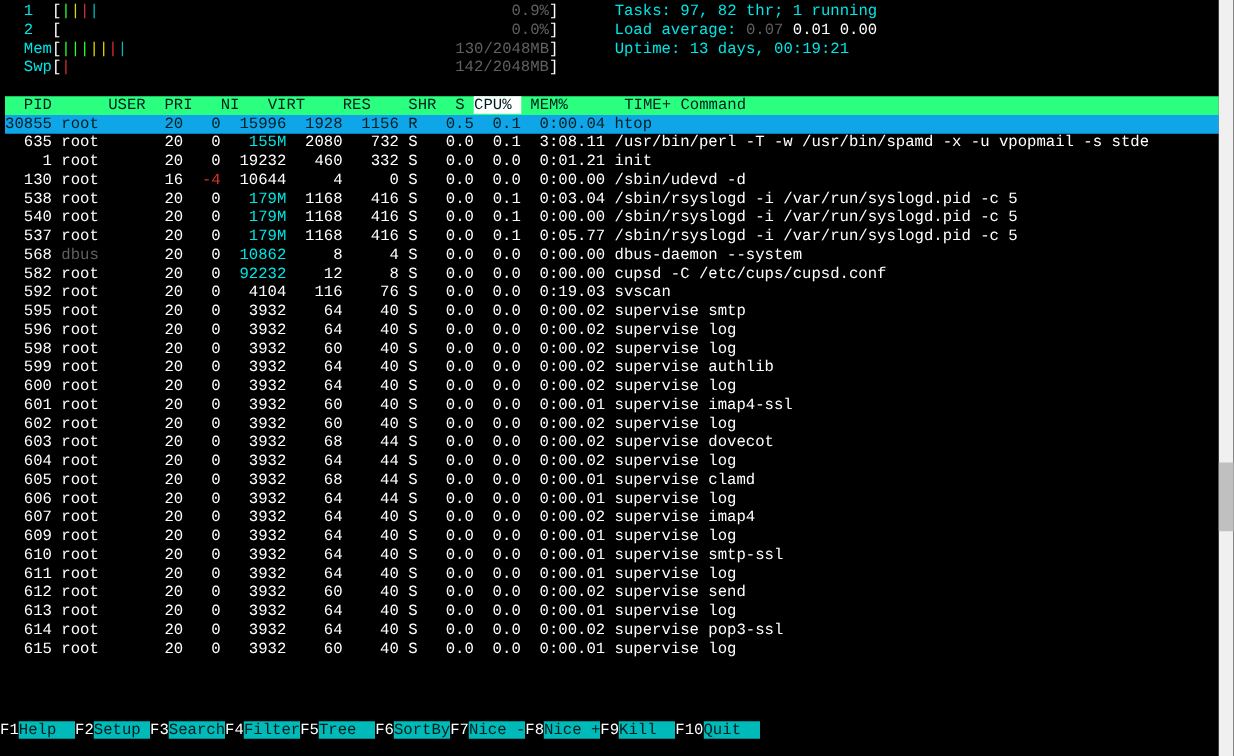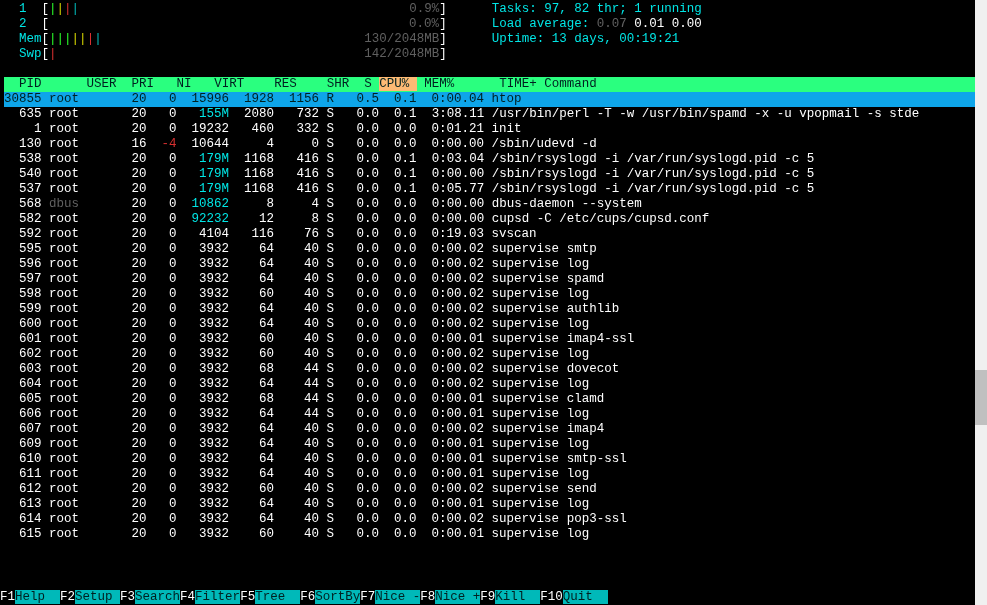--- a/index.html
+++ b/index.html
@@ -29,34 +29,34 @@
   .meters {
     white-space: pre;
   }
 
   .header-row {
     background: #2aff7f;
     color: #002020;
     white-space: pre;
   }
   .header-row .sortcol {
-    background: #fdba74;
+    background: #ffffff;
     color: #002020;
   }
   .proc-row {
     white-space: pre;
     color: #ffffff;
   }
   .proc-row.selected {
     background: #0ea5e9;
     color: #002020;
   }
   .footer {
     position: absolute;
-    bottom: 0;
+    bottom: 13px;
     left: 0;
     white-space: pre;
     font-size: 12.5px;
     text-align: center;
   }
   .footer .fn   { color: #ffffff; background:#000; }
   .footer .lbl  { background: #00b9b9; color:#002020; padding-right:0; }
   .scrollbar-shim {
     position: absolute;
     top: 0;
@@ -94,21 +94,20 @@
       <div class="proc-row">    1 <span class="">root     </span>  20 <span class="">  0</span>  19232   460   332 S   0.0  0.0  0:01.21 init</div>
       <div class="proc-row">  130 <span class="">root     </span>  16 <span class="red"> -4</span>  10644     4     0 S   0.0  0.0  0:00.00 /sbin/udevd -d</div>
       <div class="proc-row">  538 <span class="">root     </span>  20 <span class="">  0</span> <span class="cyan">  179M</span>  1168   416 S   0.0  0.1  0:03.04 /sbin/rsyslogd -i /var/run/syslogd.pid -c 5</div>
       <div class="proc-row">  540 <span class="">root     </span>  20 <span class="">  0</span> <span class="cyan">  179M</span>  1168   416 S   0.0  0.1  0:00.00 /sbin/rsyslogd -i /var/run/syslogd.pid -c 5</div>
       <div class="proc-row">  537 <span class="">root     </span>  20 <span class="">  0</span> <span class="cyan">  179M</span>  1168   416 S   0.0  0.1  0:05.77 /sbin/rsyslogd -i /var/run/syslogd.pid -c 5</div>
       <div class="proc-row">  568 <span class="dim">dbus     </span>  20 <span class="">  0</span> <span class="cyan"> 10862</span>     8     4 S   0.0  0.0  0:00.00 dbus-daemon --system</div>
       <div class="proc-row">  582 <span class="">root     </span>  20 <span class="">  0</span> <span class="cyan"> 92232</span>    12     8 S   0.0  0.0  0:00.00 cupsd -C /etc/cups/cupsd.conf</div>
       <div class="proc-row">  592 <span class="">root     </span>  20 <span class="">  0</span>   4104   116    76 S   0.0  0.0  0:19.03 svscan</div>
       <div class="proc-row">  595 <span class="">root     </span>  20 <span class="">  0</span>   3932    64    40 S   0.0  0.0  0:00.02 supervise smtp</div>
       <div class="proc-row">  596 <span class="">root     </span>  20 <span class="">  0</span>   3932    64    40 S   0.0  0.0  0:00.02 supervise log</div>
-      <div class="proc-row">  597 <span class="">root     </span>  20 <span class="">  0</span>   3932    64    40 S   0.0  0.0  0:00.02 supervise spamd</div>
       <div class="proc-row">  598 <span class="">root     </span>  20 <span class="">  0</span>   3932    60    40 S   0.0  0.0  0:00.02 supervise log</div>
       <div class="proc-row">  599 <span class="">root     </span>  20 <span class="">  0</span>   3932    64    40 S   0.0  0.0  0:00.02 supervise authlib</div>
       <div class="proc-row">  600 <span class="">root     </span>  20 <span class="">  0</span>   3932    64    40 S   0.0  0.0  0:00.02 supervise log</div>
       <div class="proc-row">  601 <span class="">root     </span>  20 <span class="">  0</span>   3932    60    40 S   0.0  0.0  0:00.01 supervise imap4-ssl</div>
       <div class="proc-row">  602 <span class="">root     </span>  20 <span class="">  0</span>   3932    60    40 S   0.0  0.0  0:00.02 supervise log</div>
       <div class="proc-row">  603 <span class="">root     </span>  20 <span class="">  0</span>   3932    68    44 S   0.0  0.0  0:00.02 supervise dovecot</div>
       <div class="proc-row">  604 <span class="">root     </span>  20 <span class="">  0</span>   3932    64    44 S   0.0  0.0  0:00.02 supervise log</div>
       <div class="proc-row">  605 <span class="">root     </span>  20 <span class="">  0</span>   3932    68    44 S   0.0  0.0  0:00.01 supervise clamd</div>
       <div class="proc-row">  606 <span class="">root     </span>  20 <span class="">  0</span>   3932    64    44 S   0.0  0.0  0:00.01 supervise log</div>
       <div class="proc-row">  607 <span class="">root     </span>  20 <span class="">  0</span>   3932    64    40 S   0.0  0.0  0:00.02 supervise imap4</div>

